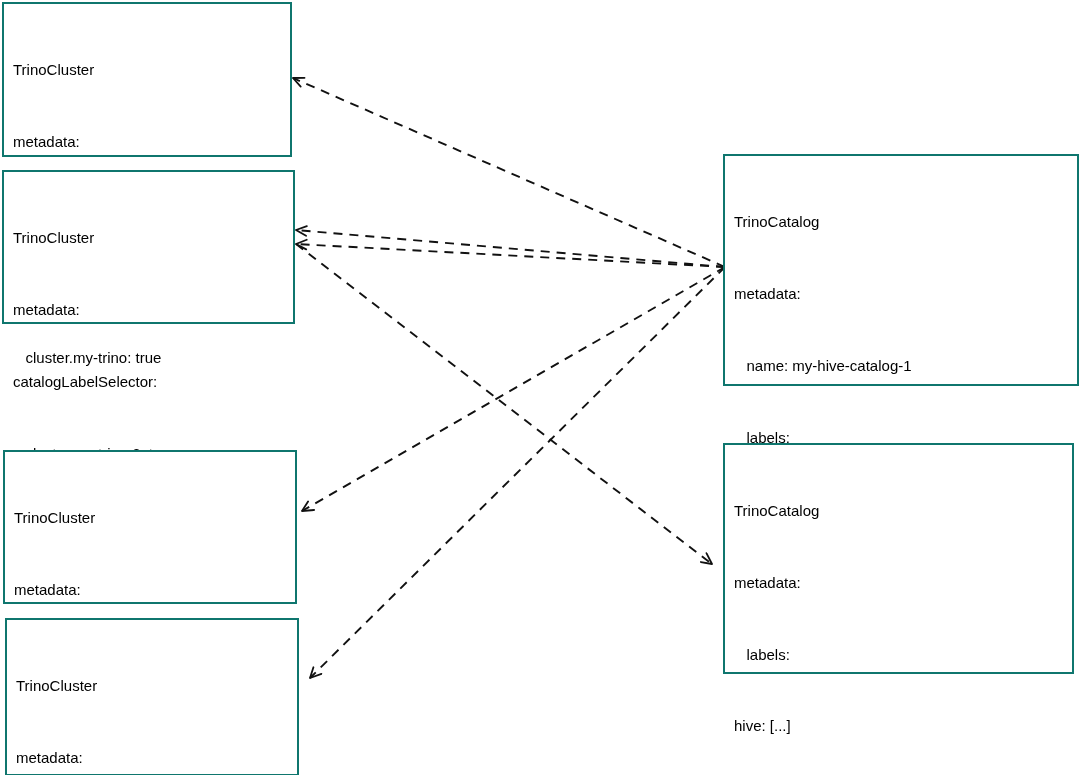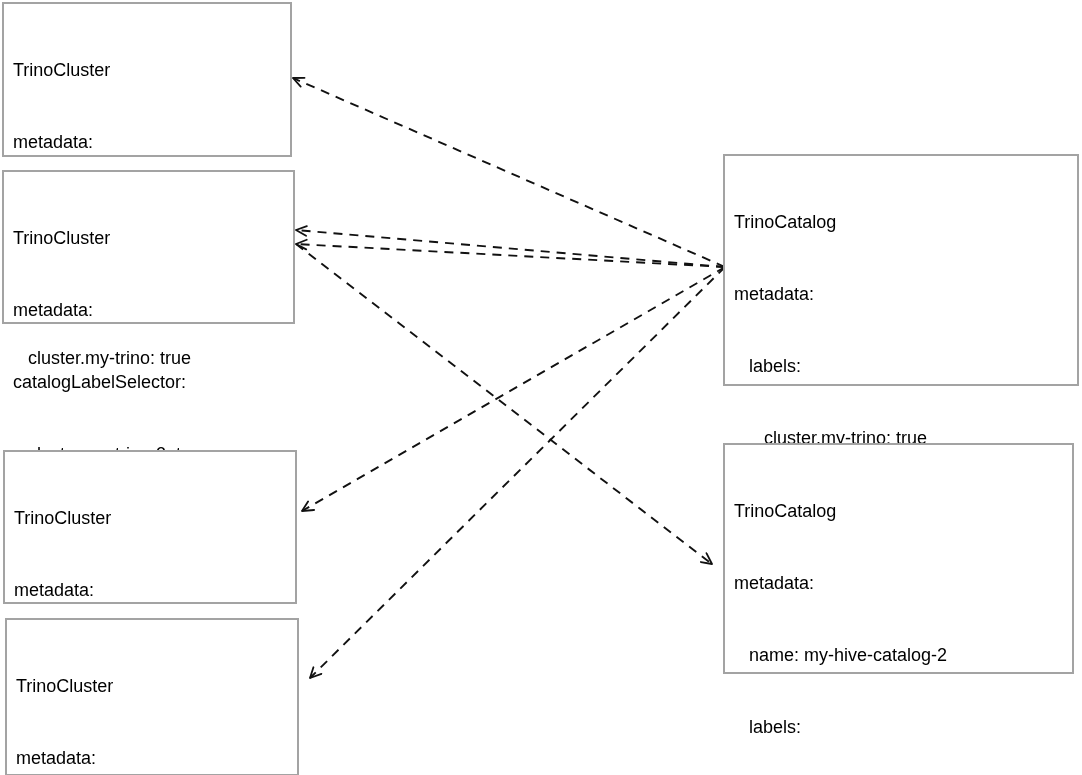--- a/index.html
+++ b/index.html
@@ -22,24 +22,24 @@
     position: absolute;
     left: 0;
     top: 0;
     width: 1082px;
     height: 775px;
     pointer-events: none;
   }
   .node {
     position: absolute;
     box-sizing: border-box;
-    border: 2px solid #a3a3a3;
+    border: 2px solid #0f766e;
     background: #ffffff;
     padding: 6px 8px 6px 9px;
-    font-size: 18px;
+    font-size: 15px;
     line-height: 24px;
     color: #000000;
     white-space: pre;
     z-index: 2;
   }
   .node .ln {
     display: block;
     white-space: pre;
   }
   
@@ -103,29 +103,29 @@
     <span class="ln">TrinoCluster</span>
     <span class="ln">metadata:</span>
     
     
     
   </div>
 
   <div class="node" id="catalog-my-hive-catalog-1">
     <span class="ln">TrinoCatalog</span>
     <span class="ln">metadata:</span>
+    <span class="ln">   name: my-hive-catalog-1</span>
     <span class="ln">   labels:</span>
     <span class="ln">      cluster.my-trino: true</span>
     <span class="ln">      cluster.my-trino-2: true</span>
     <span class="ln">      env.dev: true</span>
     <span class="ln">hive: [...]</span>
   </div>
 
   <div class="node" id="catalog-my-hive-catalog-2">
     <span class="ln">TrinoCatalog</span>
     <span class="ln">metadata:</span>
-    <span class="ln">   name: my-hive-catalog-2</span>
     <span class="ln">   labels:</span>
     
     
   </div>
 
 </div>
 
 </body></html>

